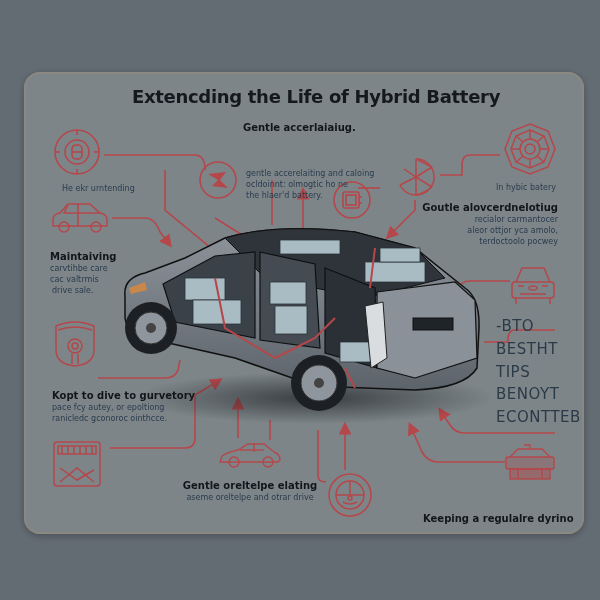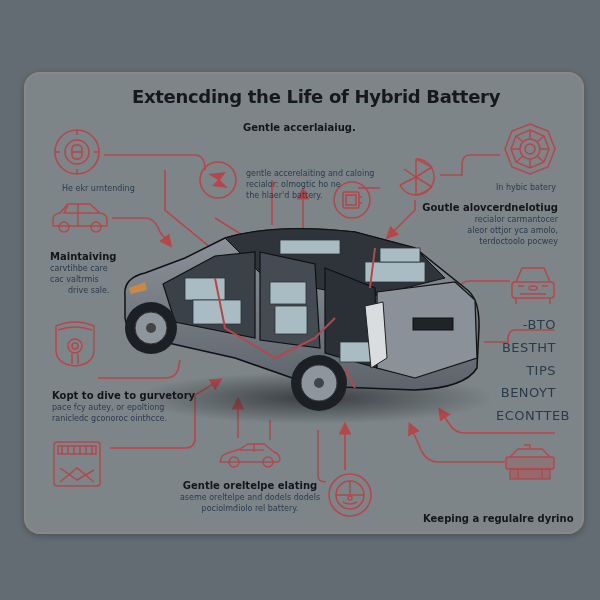--- a/index.html
+++ b/index.html
@@ -18,21 +18,21 @@
   .title {
     position:absolute; left:0; top:86px; width:600px; text-align:center;
     font-family:"DejaVu Sans", sans-serif; font-weight:bold;
     font-size:18px; color:#15181c; letter-spacing:-0.3px;padding-left:16px;
   }
   .txt { position:absolute; color:#1f2a35; font-size:8px; line-height:11px; }
   .txt .h { font-weight:bold; font-size:10px; color:#12161a; line-height:13px; display:block; }
   .txt .b { color:#2a3b4d; display:block; }
   .center { text-align:center; }
   .right { text-align:right; }
-  .lbl { position:absolute; font-size:13px; color:#2b3a48; letter-spacing:0.5px; text-align:right; width:60px; }
+  .lbl { position:absolute; font-size:15px; color:#2b3a48; letter-spacing:0.5px; text-align:left; width:60px; }
   svg.lines { position:absolute; left:0; top:0; }
   .icon { position:absolute; }
 </style>
 </head>
 <body>
 
 <div class="card"></div>
 
 <div class="title">Extencding the Life of Hybrid Battery</div>
 
@@ -292,45 +292,44 @@
       <circle cx="204" cy="165" r="5" fill="#444"></circle>
     </g>
 
     <path d="M14,70 L30,64 L32,72 L16,76 z" fill="#c9874a"></path>
   </svg>
 </div>
 
 <div class="txt" style="left:243px;top:121px;width:180px;">
   <span class="h">Gentle accerlaiaiug.</span>
   <span class="b" style="padding-left:3px;margin-top:34px;">gentle accerelaiting and caloing</span>
-  <span class="b" style="padding-left:3px;">recialor: olmogtic ho ne</span>
+  <span class="b" style="padding-left:3px;">ocldoinnt: olmogtic ho ne</span>
   <span class="b" style="padding-left:3px;">the hlaer'd battery.</span>
 </div>
 
 <div class="txt" style="left:52px;top:183px;padding-left:10px;">
   <span class="b">He ekr urntending</span>
 </div>
 
 <div class="txt" style="left:50px;top:250px;width:100px;">
   <span class="h">Maintaiving</span>
   <span class="b">carvtihbe care</span>
   <span class="b">cac valtrmis</span>
-  <span class="b" style="padding-left:2px;margin-left:16px;">drive sale.</span>
+  <span class="b" style="padding-left:2px;">drive sale.</span>
 </div>
 
 <div class="txt" style="left:52px;top:389px;width:160px;">
   <span class="h">Kopt to dive to gurvetory</span>
   <span class="b">pace fcy autey, or epoltiong</span>
   <span class="b">ranicledc gconoroc ointhcce.</span>
 </div>
 
 <div class="txt center" style="left:150px;top:479px;width:200px;">
   <span class="h">Gentle oreltelpe elating</span>
-  <span class="b">aseme oreltelpe and dodels dodels</span>
-  <span class="b">pociolmdiolo rel battery.</span>
+  <span class="b">aseme oreltelpe and otrar drive</span>
 </div>
 
 <div class="txt right" style="left:470px;top:182px;width:86px;">
   <span class="b">In hybic batery</span>
 </div>
 
 <div class="txt right" style="left:420px;top:201px;width:138px;">
   <span class="h">Goutle alovcerdnelotiug</span>
   <span class="b">recialor carmantocer</span>
   <span class="b">aleor ottjor yca amolo,</span>

